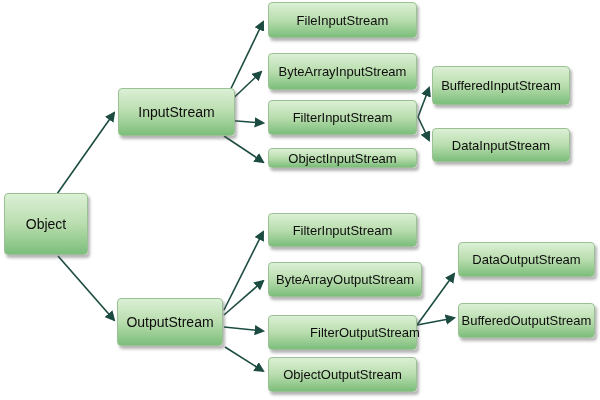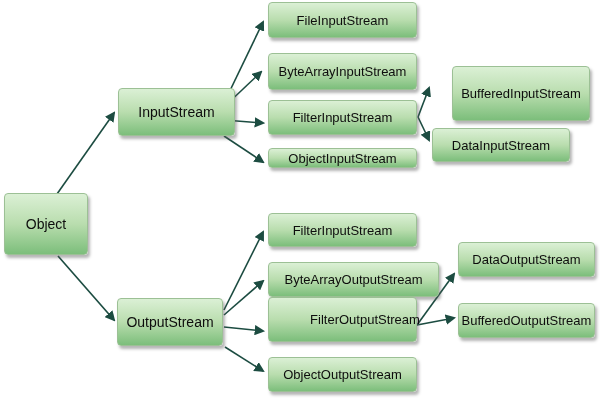--- a/index.html
+++ b/index.html
@@ -64,29 +64,29 @@
   <div class="node big" style="left:117px;top:298px;width:106px;height:48px;">OutputStream</div>
 
   <div class="node" style="left:268px;top:2px;width:149px;height:36px;">FileInputStream</div>
 
   <div class="node" style="left:268px;top:53px;width:149px;height:37px;">ByteArrayInputStream</div>
 
   <div class="node" style="left:268px;top:100px;width:149px;height:35px;">FilterInputStream</div>
 
   <div class="node" style="left:268px;top:148px;width:149px;height:20px;">ObjectInputStream</div>
 
-  <div class="node" style="left:452px;top:66px;width:138px;height:55px;">BufferedInputStream</div>
+  <div class="node" style="left:432px;top:66px;width:138px;height:39px;">BufferedInputStream</div>
 
   <div class="node" style="left:432px;top:128px;width:138px;height:34px;">DataInputStream</div>
 
   <div class="node" style="left:268px;top:213px;width:149px;height:34px;">FilterInputStream</div>
 
-  <div class="node" style="left:268px;top:262px;width:171px;height:35px;">ByteArrayOutputStream</div>
+  <div class="node" style="left:268px;top:262px;width:154px;height:35px;">ByteArrayOutputStream</div>
 
-  <div class="node" style="left:268px;top:297px;width:149px;height:45px;padding-left:45px;">FilterOutputStream</div>
+  <div class="node" style="left:268px;top:315px;width:149px;height:35px;padding-left:45px;">FilterOutputStream</div>
 
   <div class="node" style="left:268px;top:357px;width:149px;height:35px;">ObjectOutputStream</div>
 
   <div class="node" style="left:458px;top:242px;width:137px;height:35px;">DataOutputStream</div>
 
   <div class="node" style="left:458px;top:303px;width:137px;height:35px;text-align:right;">BufferedOutputStream</div>
 
 </div>
 
 </body></html>

